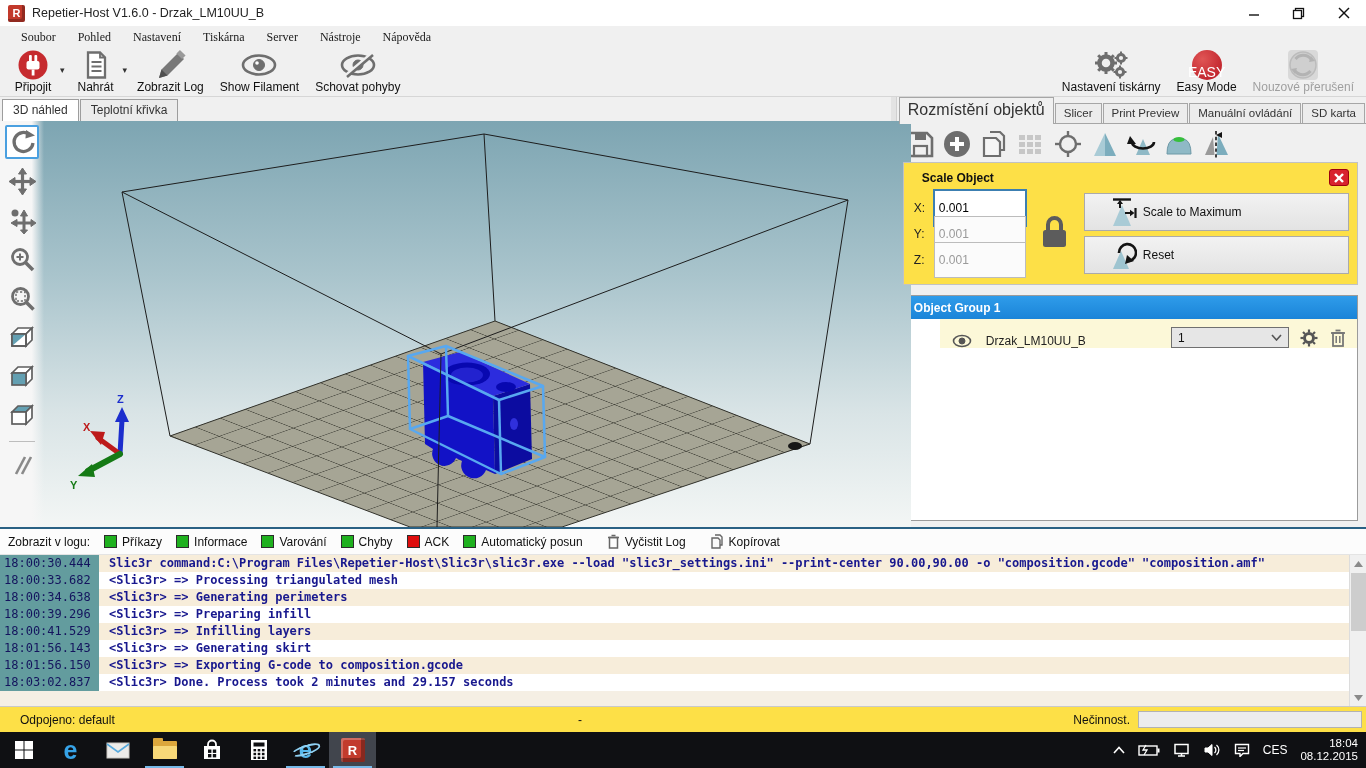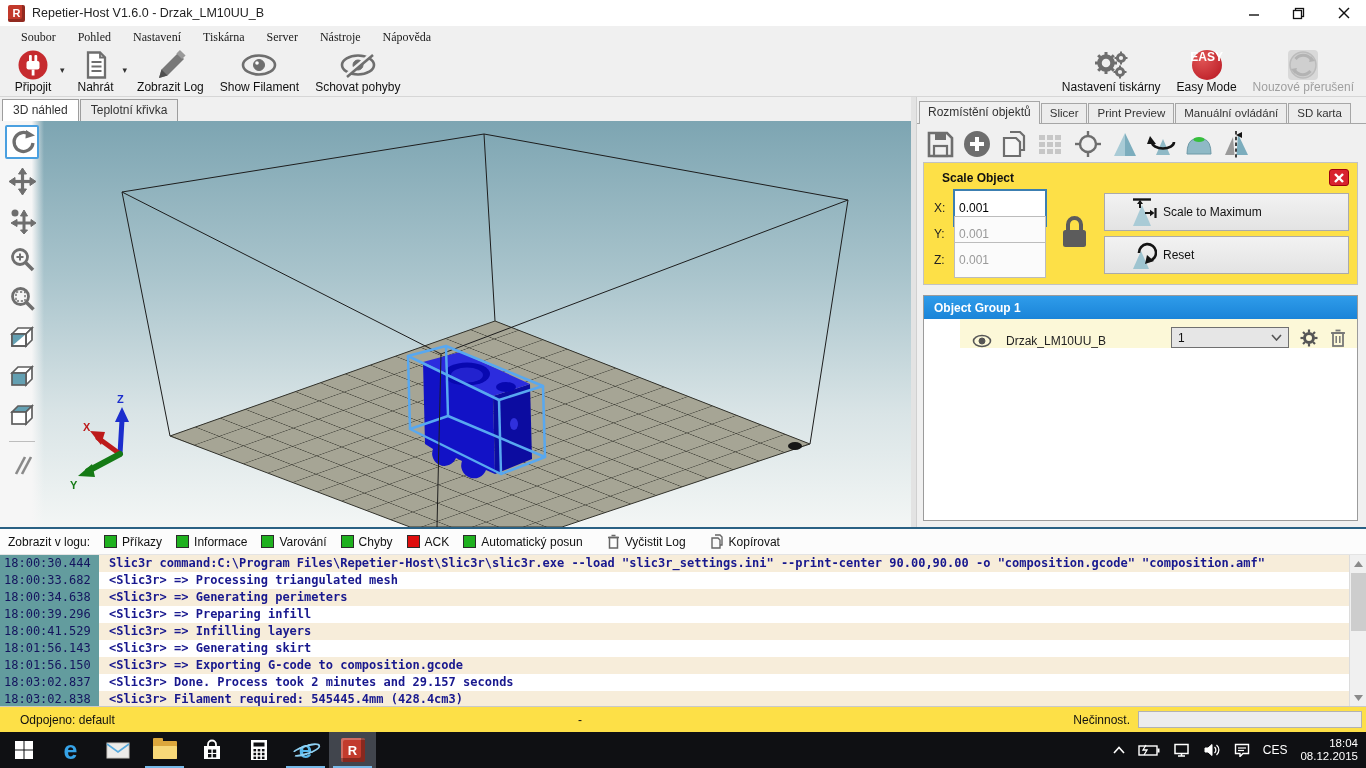--- a/index.html
+++ b/index.html
@@ -24,42 +24,42 @@
   
   .toolbar { height:49px; background:#f0f0f0; border-bottom:1px solid #d6d6d6; display:flex; align-items:stretch; padding:0 4px; }
   .tbtn { display:flex; flex-direction:column; align-items:center; justify-content:flex-start; padding:2px 8px 1px;
           min-width:58px; }
   .tbtn .ticon { height:30px; display:flex; align-items:center; justify-content:center; }
   .tbtn .tlabel { font-size:12px; margin-top:0; white-space:nowrap; }
   .tbtn.disabled .tlabel { color:#9f9f9f; }
   .drop-arrow { font-size:9px; color:#333; align-self:center; margin:0 2px 4px -2px; }
   .tb-right { margin-left:auto; display:flex; }
   .easy-circle { width:30px; height:30px; border-radius:50%; background:radial-gradient(circle at 35% 30%, #e05555, #b71520);
-                 color:#fff; font-weight:bold; font-size:12px; display:flex; align-items:flex-start; justify-content:center; }
+                 color:#fff; font-weight:normal; font-size:14px; display:flex; align-items:flex-end; justify-content:center; }
 
   
   .main { height:430px; display:flex; background:#f0f0f0; }
   .left-area { width:911px; display:flex; flex-direction:column; }
   .view-tabs { height:24px; display:flex; align-items:flex-end; padding-left:2px; background:#f0f0f0; }
   .vtab { padding:3px 10px 4px; font-size:12px; border:1px solid #9d9d9d; border-bottom:none; background:#ececec; color:#333; margin-right:1px; }
   .vtab.active { background:#fff; position:relative; top:1px; padding-bottom:5px; }
   .viewport { position:relative; height:406px; }
   .viewport svg.scene { position:absolute; inset:0; }
   .vp-tools { position:absolute; left:0; top:0; width:44px; height:100%; display:flex; flex-direction:column; align-items:center;
               padding-top:4px; background:linear-gradient(to right, #f6f6f6 72%, rgba(246,246,246,0)); }
   .vpt { width:34px; height:34px; display:flex; align-items:center; justify-content:center; margin-bottom:5px; }
   .vpt.selected { border:2px solid #4aa0e0; background:#fff; border-radius:2px; }
   .vp-sep { width:26px; border-top:1px solid #bdbdbd; margin:4px 0 6px; }
   .splitter { width:5px; background:#e3e3e3; }
 
   
   .right-panel { flex:1; display:flex; flex-direction:column; background:#f0f0f0; border-left:1px solid #d0d0d0; }
   .right-tabs { height:24px; display:flex; align-items:flex-end; padding-left:2px; margin-top:2px; }
   .rtab { padding:3px 8px 4px; font-size:11.5px; border:1px solid #a6a6a6; border-bottom:none; background:#ececec; color:#333; margin-right:1px; white-space:nowrap; }
-  .rtab.active { background:#f0f0f0; position:relative; top:1px; padding-bottom:5px; font-size:12px; }
+  .rtab.active { background:#f0f0f0; position:relative; top:1px; padding-bottom:5px; font-size:16px; }
   .panel-body { flex:1; display:flex; flex-direction:column; padding:2px 8px 6px 6px; border-top:1px solid #a6a6a6; }
   .obj-toolbar { height:36px; display:flex; align-items:center; gap:7px; padding:2px 0 2px 2px; }
   .obj-toolbar .oicon { width:30px; height:30px; display:flex; align-items:center; justify-content:center; }
 
   .scale-box { border:1px solid #c2c2c2; background:#fde047; padding:6px 8px 10px 10px; position:relative; }
   .scale-title { font-weight:bold; font-size:12px; margin:2px 0 8px 8px; }
   .scale-close { position:absolute; right:8px; top:6px; width:20px; height:17px; background:#d8222e; border:1px solid #9d000c;
                  border-radius:3px; display:flex; align-items:center; justify-content:center; }
   .scale-flex { display:flex; align-items:center; }
   .axis-col { display:flex; flex-direction:column; gap:6px; }
@@ -697,24 +697,20 @@
           <span class="log-text">&lt;Slic3r&gt; =&gt; Generating skirt</span>
         </div>
       <div class="log-row odd">
           <span class="log-time">18:01:56.150</span>
           <span class="log-text">&lt;Slic3r&gt; =&gt; Exporting G-code to composition.gcode</span>
         </div>
       <div class="log-row even">
           <span class="log-time">18:03:02.837</span>
           <span class="log-text">&lt;Slic3r&gt; Done. Process took 2 minutes and 29.157 seconds</span>
         </div>
-      <div class="log-row odd">
-          <span class="log-time">18:03:02.838</span>
-          <span class="log-text">&lt;Slic3r&gt; Filament required: 545445.4mm (428.4cm3)</span>
-        </div>
       <div class="log-scroll">
         <div class="scroll-arrow">
           <svg width="9" height="6">
               <polygon points="4.5,0 9,6 0,6" fill="#8a8a8a"></polygon>
             </svg>
         </div>
         <div class="scroll-thumb"></div>
         <div class="scroll-arrow">
           <svg width="9" height="6">
               <polygon points="0,0 9,0 4.5,6" fill="#8a8a8a"></polygon>

